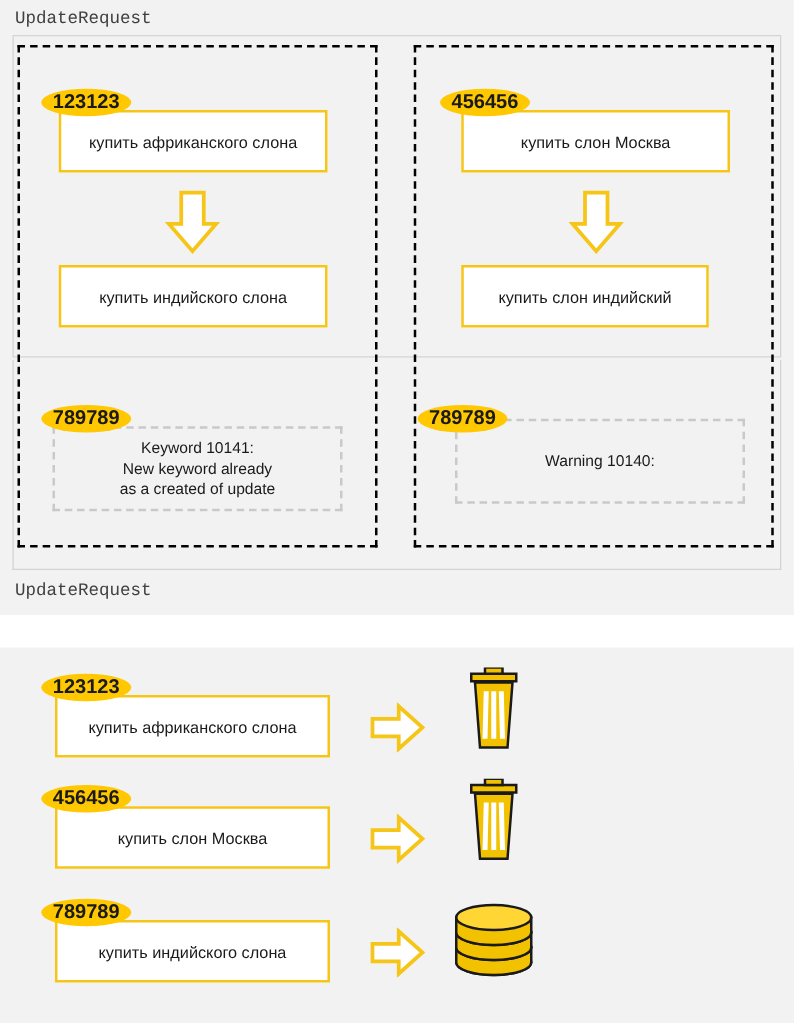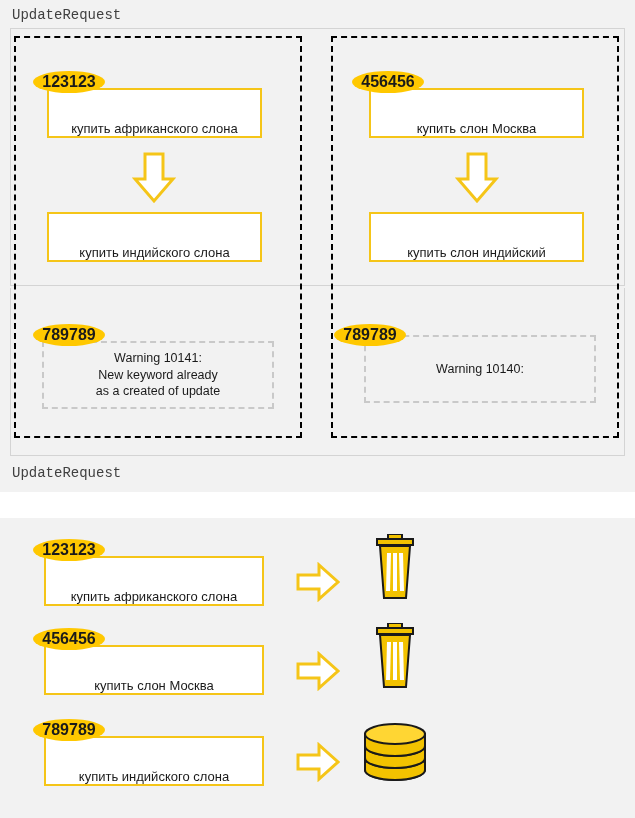--- a/index.html
+++ b/index.html
@@ -66,21 +66,21 @@
   .dashed-col-left { left: 14px; top: 36px; width: 288px; height: 402px; }
   .dashed-col-right { left: 331px; top: 36px; width: 288px; height: 402px; }
 
   
   .kw-box {
     position: absolute;
     border: 2px solid #f5c518;
     background: #ffffff;
     box-sizing: border-box;
     display: flex;
-    align-items: flex-end;
+    align-items: center;
     justify-content: center;
     font-size: 13px;
     color: #1a1a1a;
     text-align: center;
   }
 
   
   .id-pill {
     position: absolute;
     background: #ffc800;
@@ -159,38 +159,38 @@
     <svg viewBox="0 0 44 52" width="44" height="52">
       <polygon points="13,2 31,2 31,27 41,27 22,49 3,27 13,27" fill="#ffffff" stroke="#f5c518" stroke-width="3" stroke-linejoin="miter"></polygon>
     </svg>
   </div>
 
   <div class="kw-box" style="left:47px; top:212px; width:215px; height:50px;">
     <span>купить индийского слона</span>
   </div>
 
   <div class="warn-box" style="left:42px; top:341px; width:232px; height:68px;">
-    <span>Warning 10141:</span>
+    <span>Keyword 10141:</span>
     <span>New keyword already</span>
     <span>as a created of update</span>
   </div>
   <div class="id-pill" style="left:33px; top:324px; width:72px; height:22px;">789789</div>
 
   <div class="kw-box" style="left:369px; top:88px; width:215px; height:50px;">
     <span>купить слон Москва</span>
   </div>
   <div class="id-pill" style="left:352px; top:71px; width:72px; height:22px;">456456</div>
 
   <div class="arrow-down" style="left:455px; top:152px;">
     <svg viewBox="0 0 44 52" width="44" height="52">
       <polygon points="13,2 31,2 31,27 41,27 22,49 3,27 13,27" fill="#ffffff" stroke="#f5c518" stroke-width="3" stroke-linejoin="miter"></polygon>
     </svg>
   </div>
 
-  <div class="kw-box" style="left:369px; top:212px; width:215px; height:50px;">
+  <div class="kw-box" style="left:369px; top:212px; width:198px; height:50px;">
     <span>купить слон индийский</span>
   </div>
 
   <div class="warn-box" style="left:364px; top:335px; width:232px; height:68px;">
     <span>Warning 10140:</span>
   </div>
   <div class="id-pill" style="left:334px; top:324px; width:72px; height:22px;">789789</div>
 
   <div class="panel-label label-update-response">UpdateRequest</div>
 </div>

